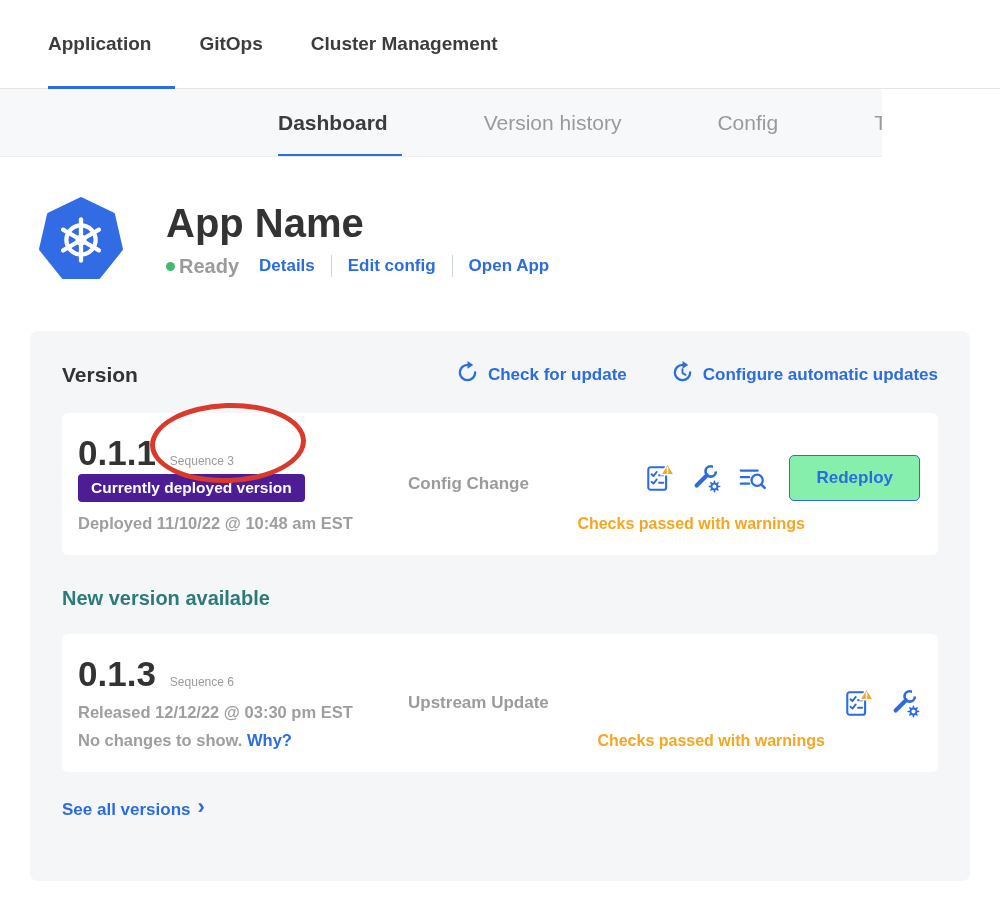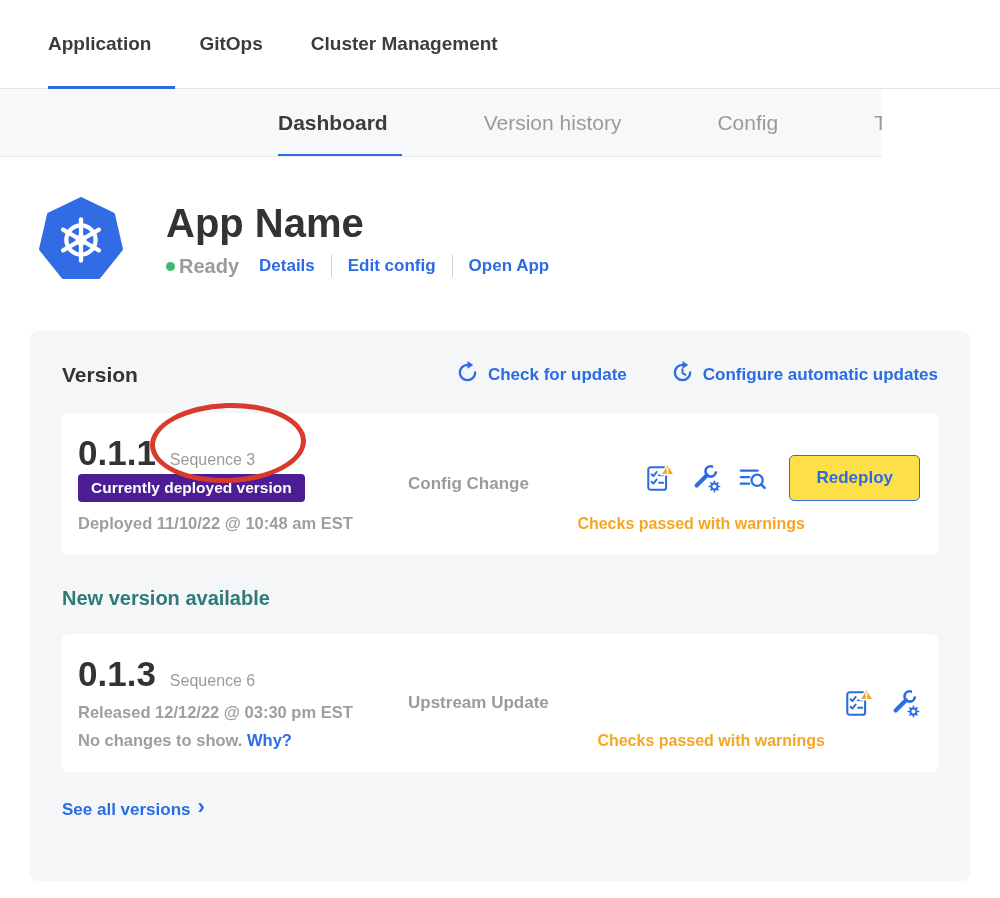--- a/index.html
+++ b/index.html
@@ -59,40 +59,40 @@
   .head-actions { display:flex; gap:44px; }
   .head-action { display:flex; align-items:center; gap:9px; color:#2b6ce2; font-weight:700; font-size:17px; cursor:pointer; white-space:nowrap;justify-content:center; }
 
   .card {
     background:#fff; border-radius:6px; margin-top:24px; position:relative;
     padding:22px 18px 22px 16px; display:flex; align-items:flex-end;
   }
   .card-left { flex:0 0 330px; }
   .version-row { display:flex; align-items:baseline; gap:14px; }
   .version-number { font-size:35px; font-weight:700; color:#333; line-height:1; }
-  .sequence { font-size:16px; color:#9b9b9b; }
+  .sequence { font-size:12px; color:#9b9b9b; }
   .badge {
     display:inline-block; margin-top:4px; background:#4c1d95; color:#fff;
     font-size:15.5px; font-weight:700; padding:5px 13px; border-radius:4px; white-space:nowrap;
   }
   .muted-line { margin-top:12px; color:#9e9e9e; font-size:16.5px; font-weight:700; white-space:nowrap; }
   .card-mid { flex:0 0 185px; align-self:center; color:#9b9b9b; font-size:17px; font-weight:700; white-space:nowrap; }
   .card-right { flex:1; display:flex; flex-direction:column; min-width:0; }
   .cr-top { display:flex; align-items:center; justify-content:flex-end; gap:22px; }
   .icon-group { display:flex; align-items:center; gap:16px; }
   .check-icon { display:flex; cursor:pointer; }
   .warning { margin-top:14px; color:#f5a623; font-weight:700; font-size:16px; align-self:flex-end; white-space:nowrap; }
   .warning.w1 { margin-right:115px; }
   .warning.w2 { margin-right:95px; }
 
   .btn {
     font-family:inherit; font-size:17px; font-weight:700; border-radius:5px;
     padding:12px 26px; cursor:pointer; border:1px solid #2b6ce2; white-space:nowrap;
   }
-  .btn-outline { background:#fde047; color:#2b6ce2; }
+  .btn-outline { background:#86efac; color:#2b6ce2; }
   .btn-solid { background:#2b6ce2; color:#fff; }
 
   .new-version-heading { margin-top:32px; font-size:20px; font-weight:700; color:#2d7a78; }
 
   .why { color:#2b6ce2; font-weight:700; cursor:pointer; }
 
   .see-all { margin-top:28px; display:inline-flex; align-items:center; gap:7px; color:#2b6ce2; font-weight:700; font-size:17px; cursor:pointer; }
   .chev::after { content:"\203A"; font-size:22px; font-weight:700; line-height:0; position:relative; top:-1px; }
 
   .annotation {

